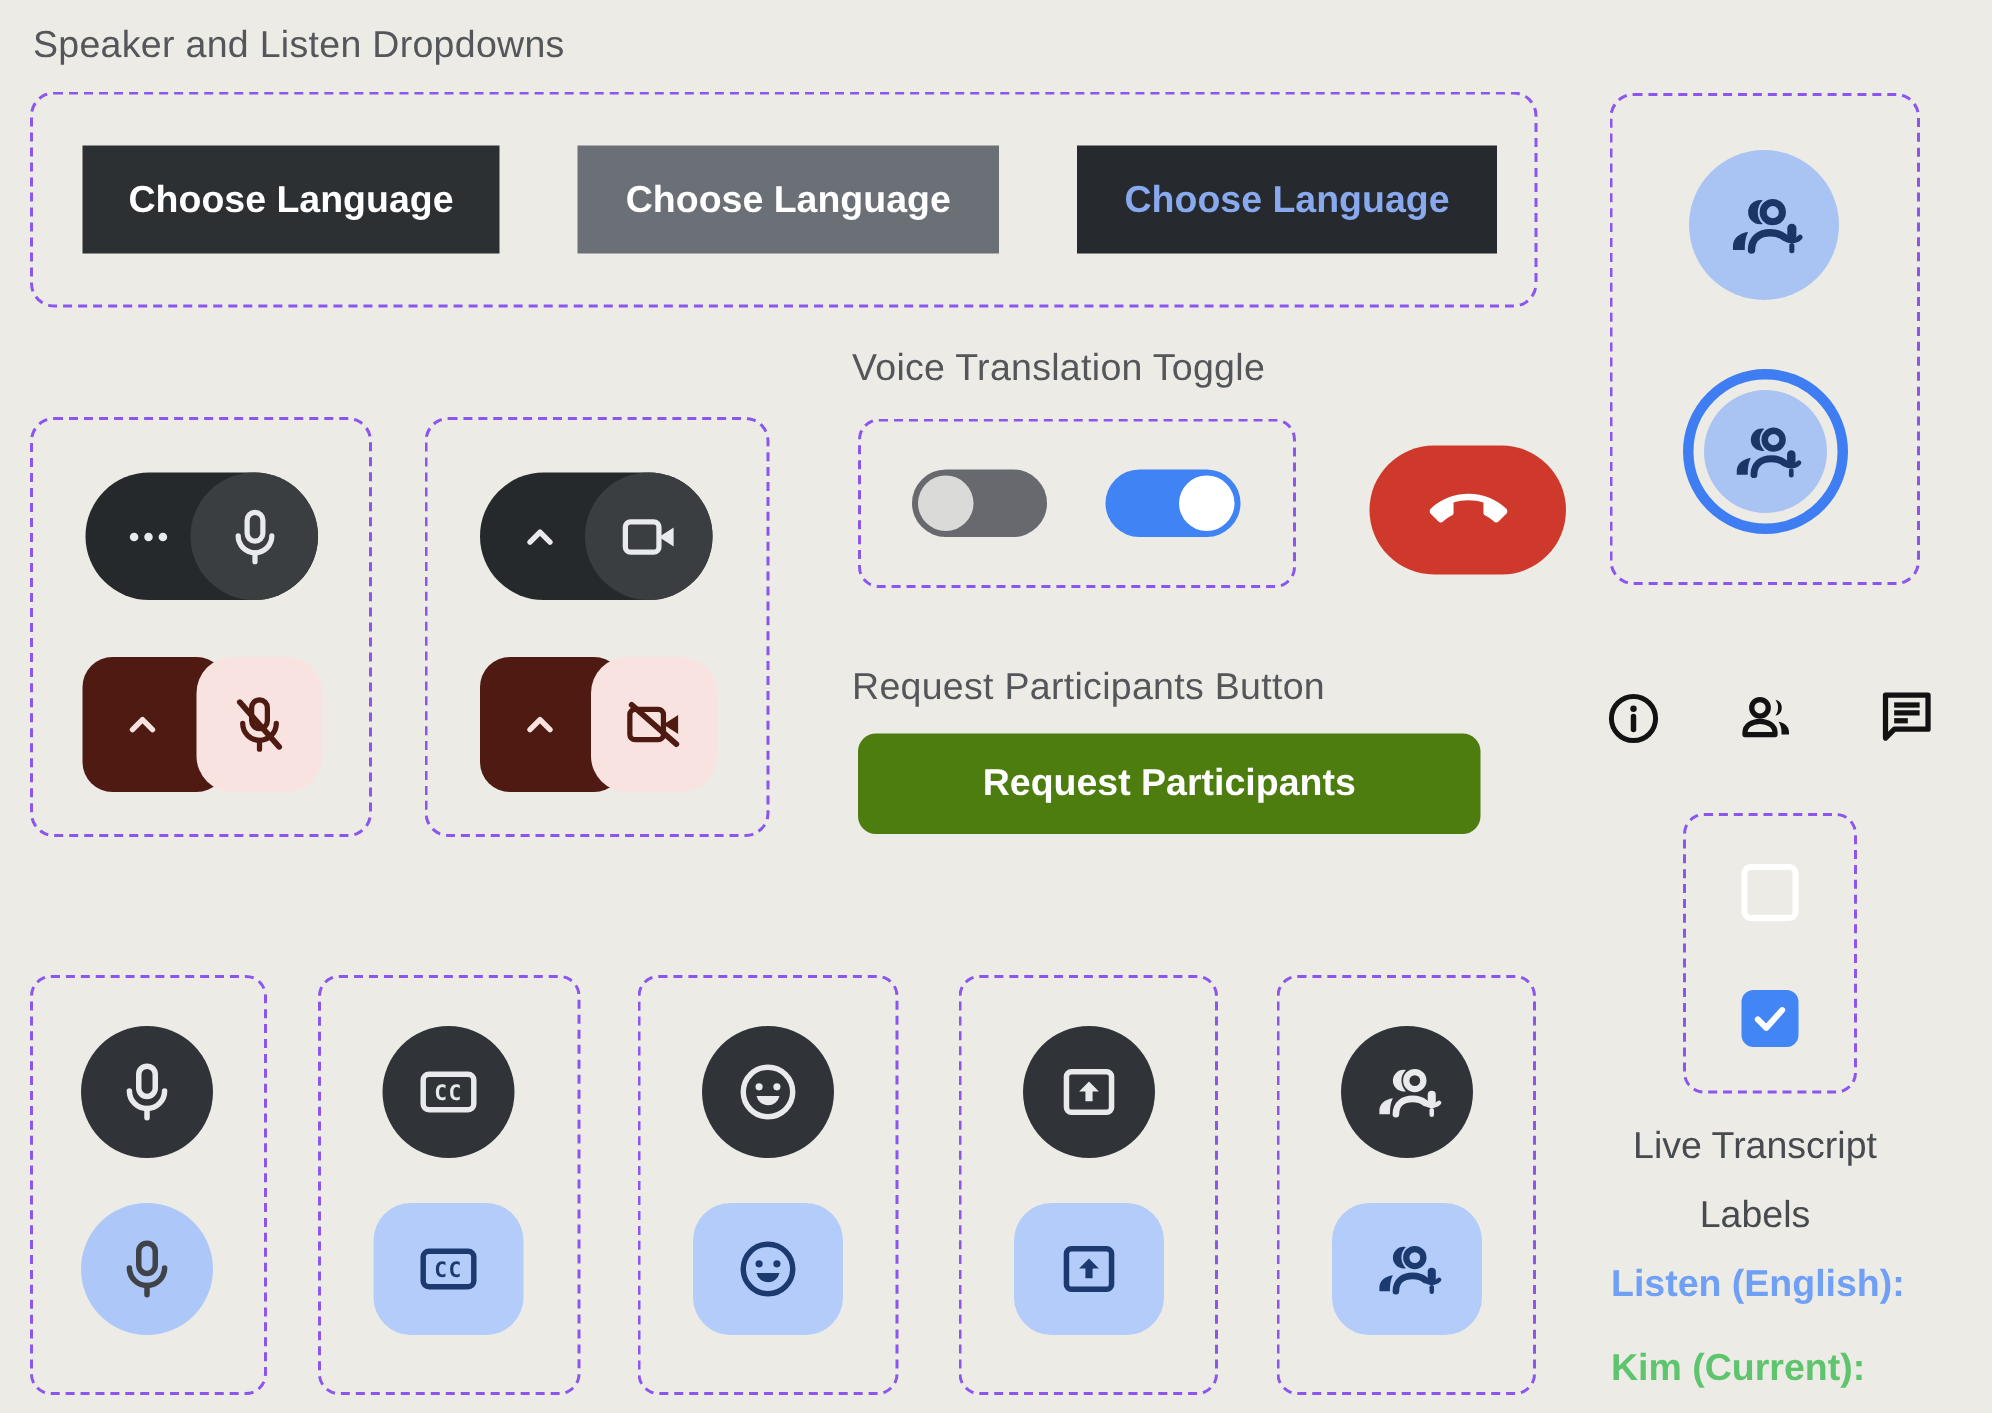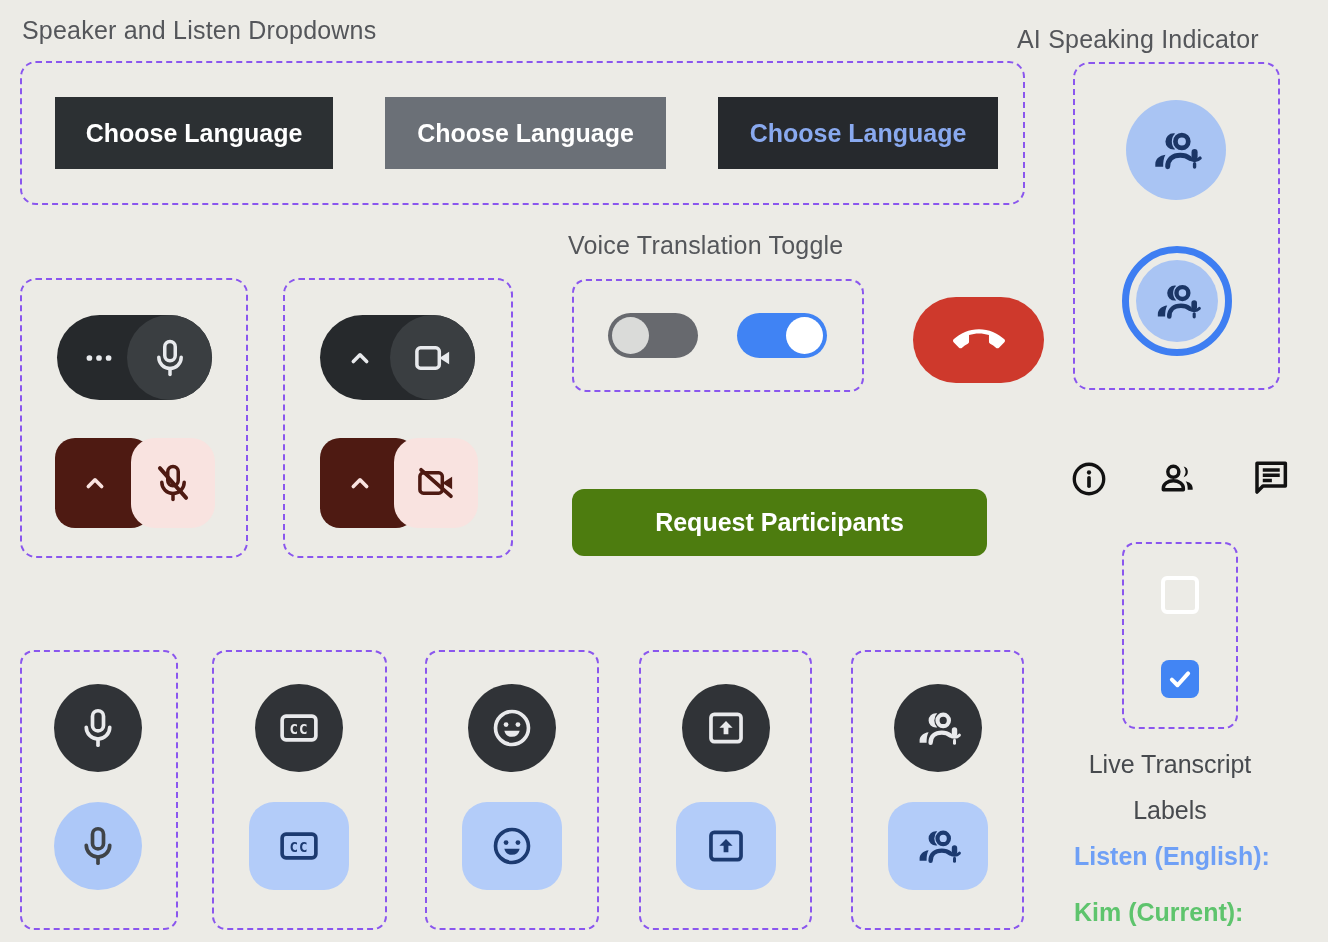--- a/index.html
+++ b/index.html
@@ -73,21 +73,20 @@
 
 <div class="canvas">
 
   <div class="h" style="left:22px;top:16px;">Speaker and Listen Dropdowns</div>
   <div class="dash" style="left:20px;top:61px;width:1005px;height:144px;"></div>
 
   <div class="lang-btn lang-dark" style="left:55px;top:97px;width:278px;height:72px;">Choose Language</div>
   <div class="lang-btn lang-gray" style="left:385px;top:97px;width:281px;height:72px;">Choose Language</div>
   <div class="lang-btn lang-darkblue" style="left:718px;top:97px;width:280px;height:72px;">Choose Language</div>
 
-  <div class="h" style="left:1017px;top:25px;">AI Speaking Indicator</div>
   <div class="dash" style="left:1073px;top:62px;width:207px;height:328px;"></div>
 
   <div class="ai-circle" style="left:1126px;top:100px;">
     <span>
       <svg width="54" height="54" viewBox="0 0 24 24">
         <path d="M10.9 4.6a3.6 3.6 0 1 0 0 7.2c.25 0 .5-.03.74-.08a4.9 4.9 0 0 1 0-7.04 3.6 3.6 0 0 0-.74-.08z" fill="currentColor"></path>
         <circle cx="14.6" cy="8.2" r="2.85" fill="none" stroke="currentColor" stroke-width="2.1"></circle>
         <path d="M2.8 19.4v-1.1c0-2.3 1.9-3.9 4.5-4.2-.8 1.5-1 3.2-1 5.3z" fill="currentColor"></path>
         <path d="M8.3 19.4c0-3.4 2.4-5.1 5.6-5.1 1.7 0 3.1.5 4.1 1.3" fill="none" stroke="currentColor" stroke-width="2.2" stroke-linecap="round"></path>
         <rect x="18.9" y="11.6" width="2.7" height="4.8" rx="1.35" fill="currentColor"></rect>
@@ -203,20 +202,21 @@
   </div>
 
   <div class="call-btn">
     <span>
       <svg width="52" height="52" viewBox="0 0 24 24">
           <path fill="#ffffff" d="M12 9c-1.6 0-3.15.25-4.6.72v3.1c0 .39-.23.74-.56.9-.98.49-1.87 1.12-2.66 1.85-.18.18-.43.28-.7.28-.28 0-.53-.11-.71-.29L.29 13.08c-.18-.17-.29-.42-.29-.7 0-.28.11-.53.29-.71C3.34 8.78 7.46 7 12 7s8.66 1.78 11.71 4.67c.18.18.29.43.29.71 0 .28-.11.53-.29.7l-2.48 2.48c-.18.18-.43.29-.71.29-.27 0-.52-.1-.7-.28-.79-.73-1.68-1.36-2.66-1.85-.33-.16-.56-.51-.56-.9v-3.1C15.15 9.25 13.6 9 12 9z"></path>
         </svg>
     </span>
   </div>
 
+  <div class="h" style="left:568px;top:444px;">Request Participants Button</div>
   <div class="req-btn">
     <span>Request Participants</span>
   </div>
 
   <div class="blkicon" style="left:1070px;top:460px;">
     <svg width="38" height="38" viewBox="0 0 24 24">
         <circle cx="12" cy="12" r="9.3" fill="none" stroke="currentColor" stroke-width="2.1"></circle>
         <circle cx="12" cy="7.9" r="1.35" fill="currentColor"></circle>
         <line x1="12" y1="11.2" x2="12" y2="16.6" stroke="currentColor" stroke-width="2.3" stroke-linecap="round"></line>
       </svg>

